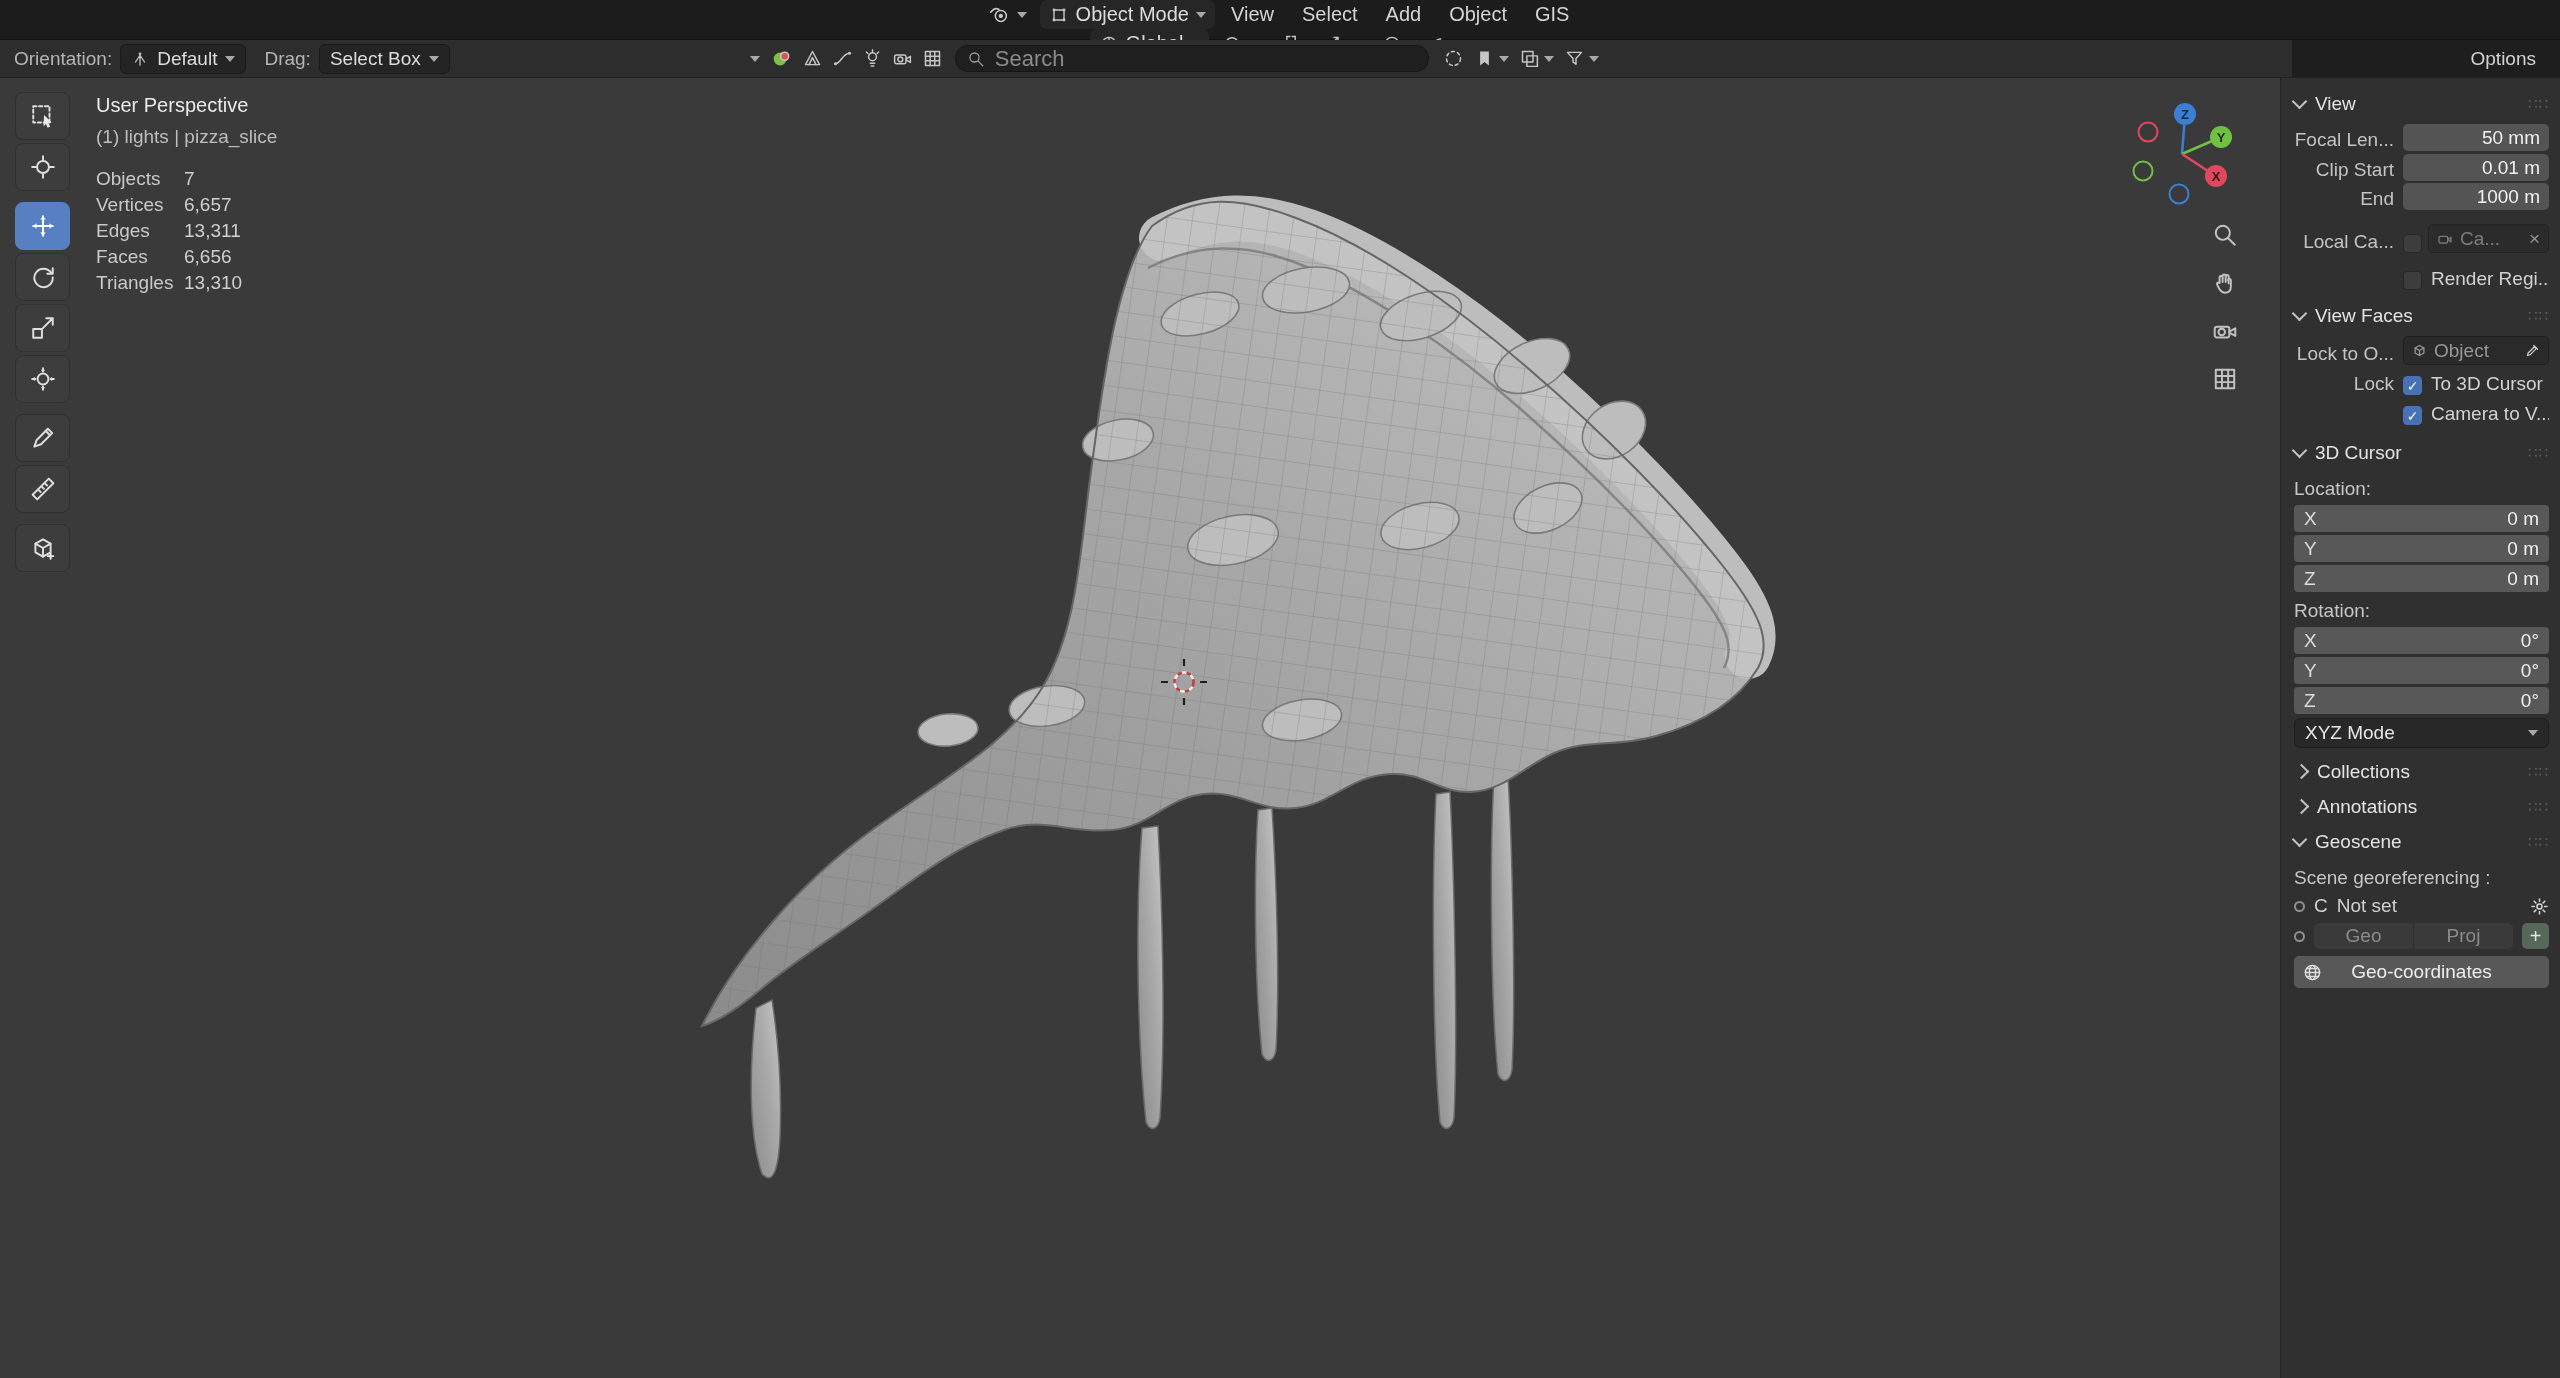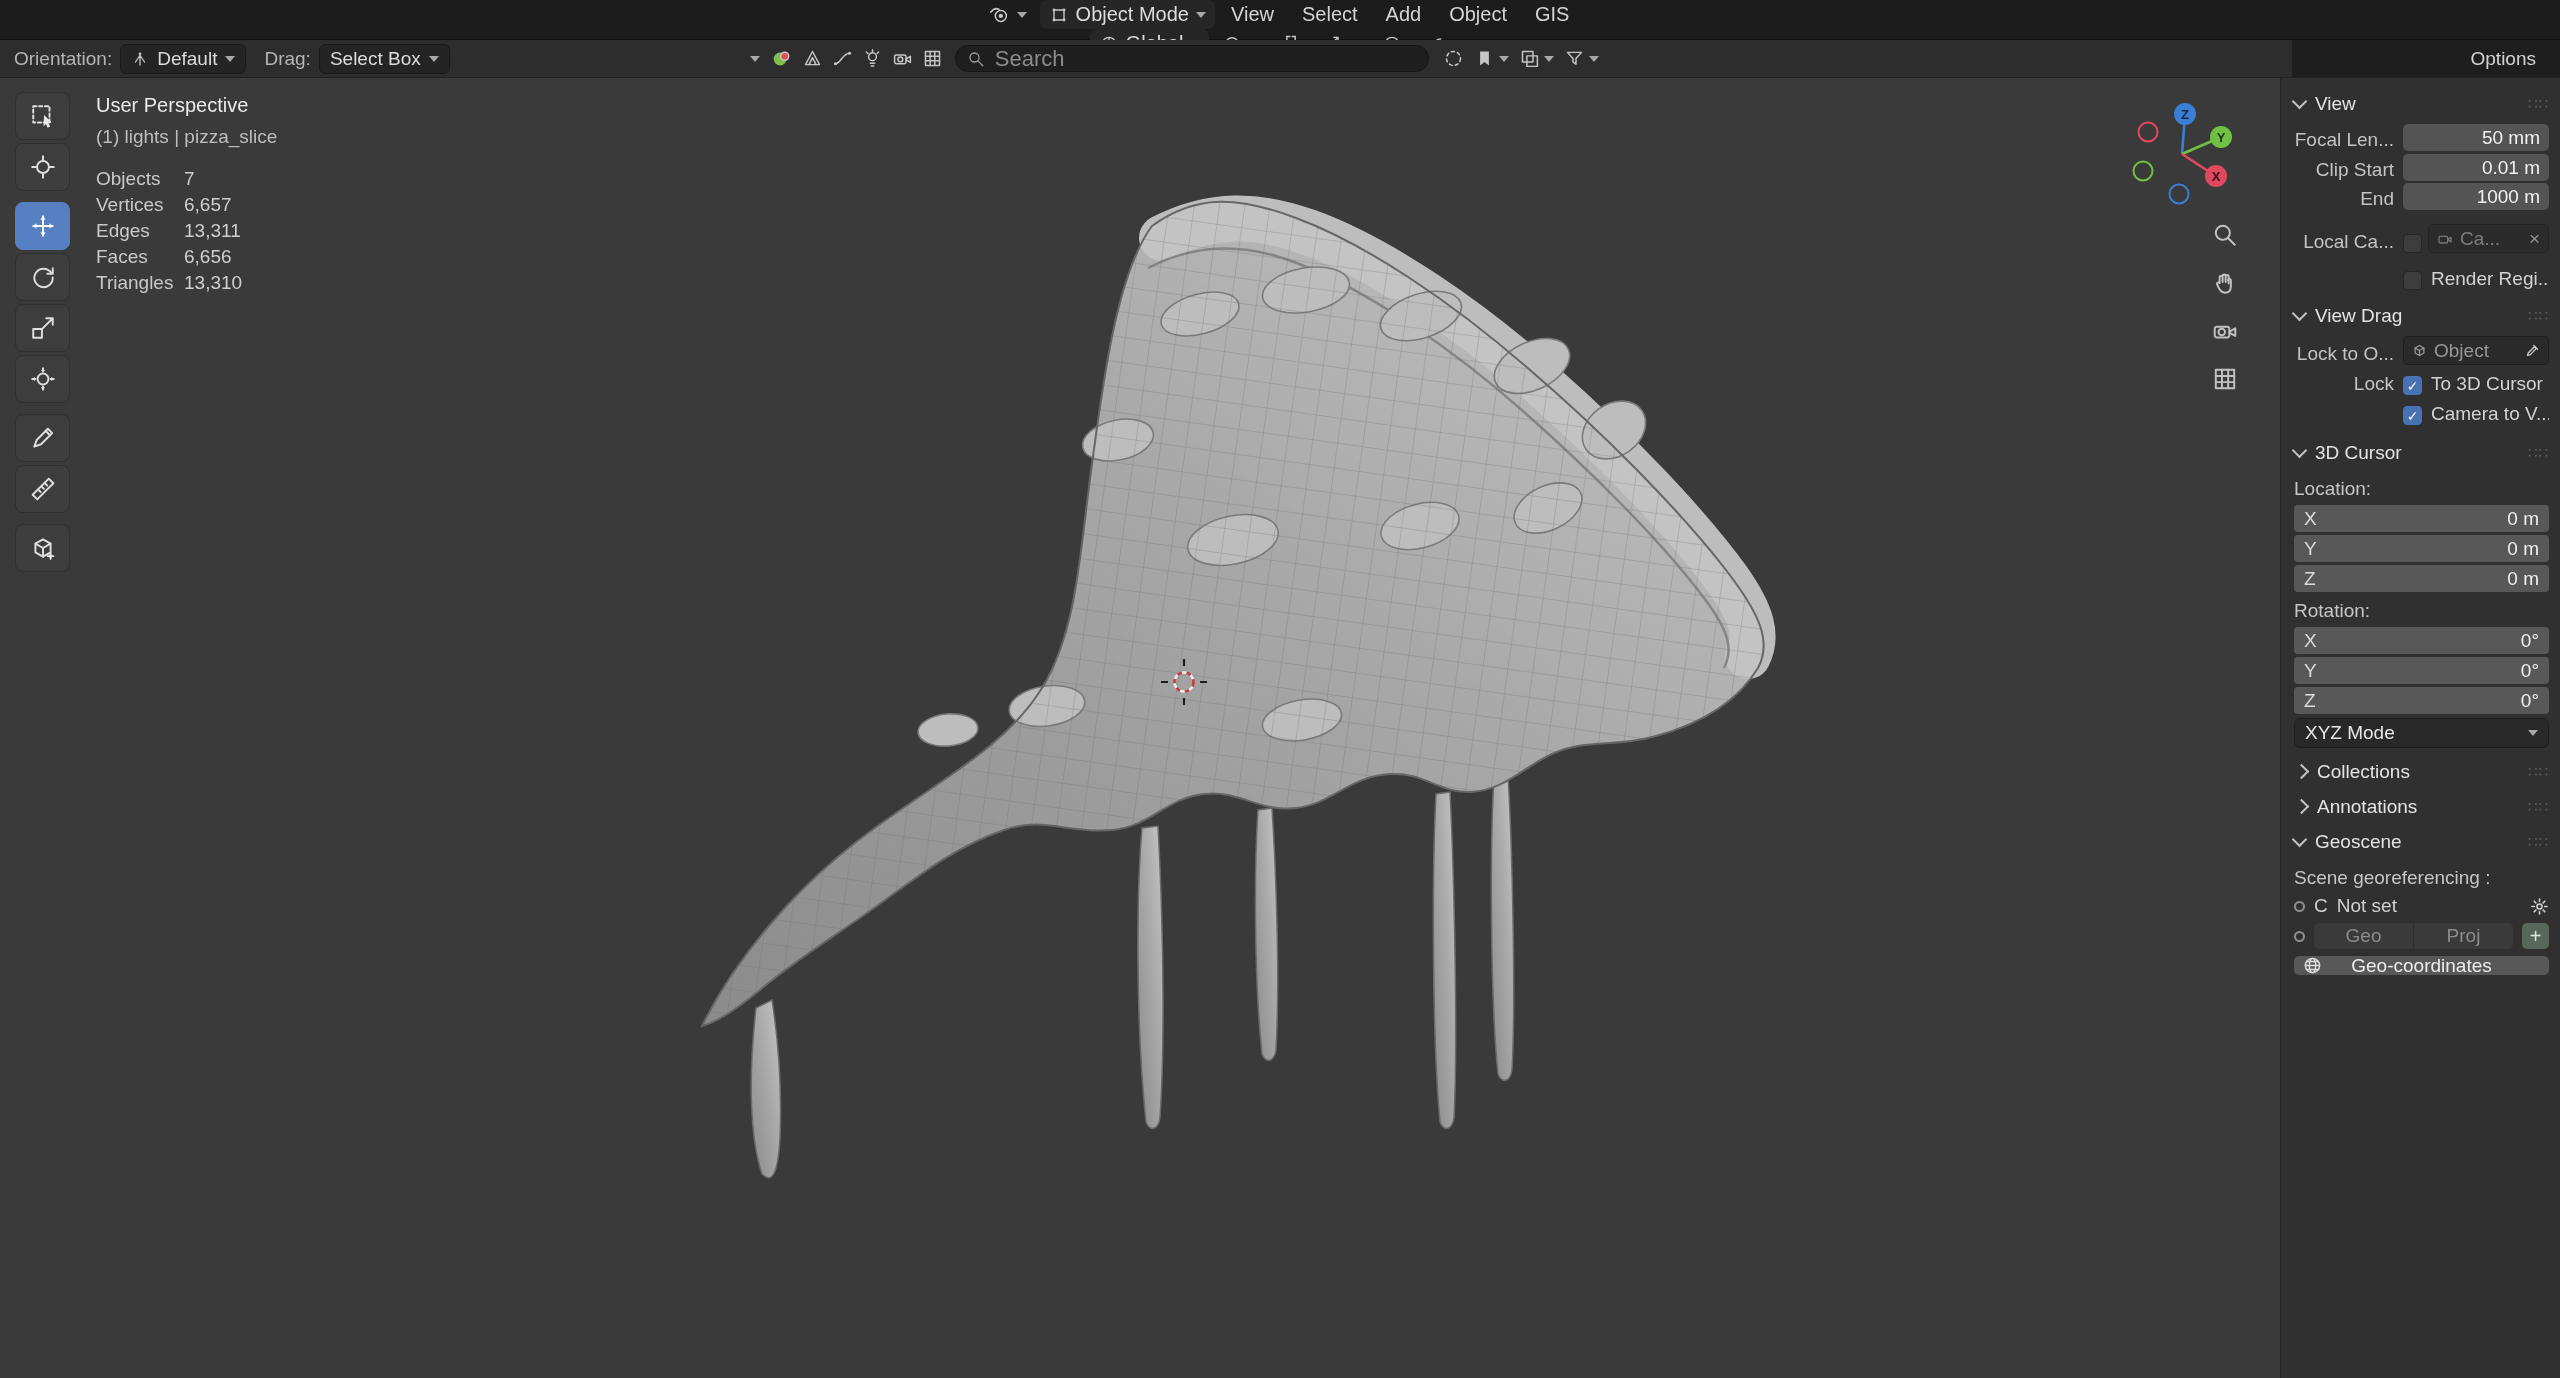--- a/index.html
+++ b/index.html
@@ -89,21 +89,21 @@
   .axisrow .val{margin-left:auto;}
   .ndrop{height:28px;background:#282828;border:1px solid #1e1e1e;border-radius:6px;display:flex;align-items:center;
          padding:0 10px;color:#e6e6e6;cursor:pointer;margin:4px 0 2px;}
   .georow{display:flex;align-items:center;gap:9px;margin:6px 0;}
   .radio{width:11px;height:11px;border-radius:50%;border:2px solid #8f8f8f;box-sizing:border-box;flex:none;cursor:pointer;}
   .segwrap{display:flex;flex:1;gap:1px;}
   .seg{flex:1;height:26px;background:#3a3a3a;color:#8c8c8c;display:flex;align-items:center;justify-content:center;cursor:pointer;}
   .seg.first{border-radius:5px 0 0 5px;} .seg.last{border-radius:0 5px 5px 0;}
   .plusbtn{width:27px;height:26px;background:#57675a;color:#d9ecd9;border-radius:5px;display:flex;align-items:center;
            justify-content:center;font-size:20px;cursor:pointer;flex:none;}
-  .geobtn{height:19px;background:#585858;border-radius:5px;position:relative;display:flex;align-items:center;
+  .geobtn{height:32px;background:#585858;border-radius:5px;position:relative;display:flex;align-items:center;
           justify-content:center;color:#ededed;margin-top:7px;cursor:pointer;}
   .geobtn .i{position:absolute;left:9px;}
 </style>
 </head>
 <body>
 
 <header class="topbar">
   <div class="hgrp">
     <div class="hbtn flat">
       <span class="i">
@@ -608,21 +608,21 @@
   </div>
 
   <div class="nrow" style="margin-top:10px;">
     <span class="rlabel"></span>
     <span class="cbx"></span>
     <span class="cblabel">Render Regi...</span>
   </div>
 
   <div class="nsec" style="margin-top:8px;">
     <span class="chev"></span>
-    <span>View Drag</span>
+    <span>View Faces</span>
     <span class="grip">∷∷</span>
   </div>
 
   <div class="nrow">
     <span class="rlabel">Lock to O...</span>
     <div class="objfield">
       <span class="i">
         <svg width="15" height="15" viewBox="0 0 24 24" style="stroke:#9a9a9a;fill:none;stroke-width:2;">
             <path d="M5 8l7-4 7 4v8l-7 4-7-4Z"></path>
             <path d="M5 8l7 4 7-4M12 12v8"></path>

